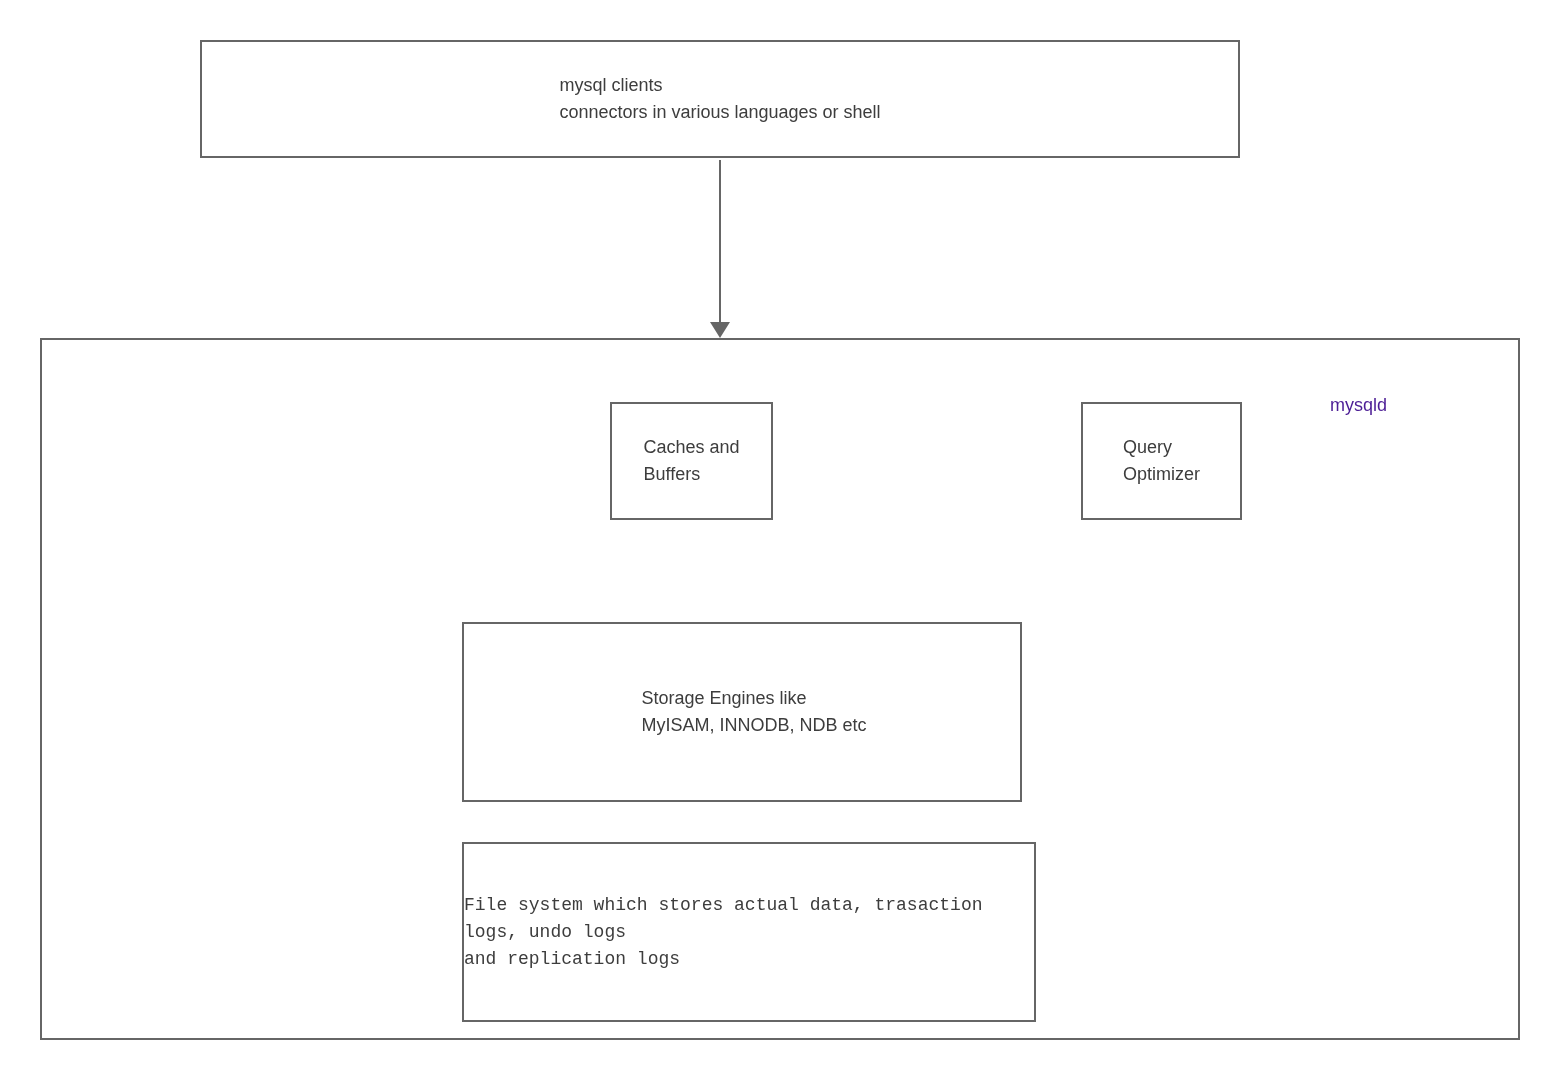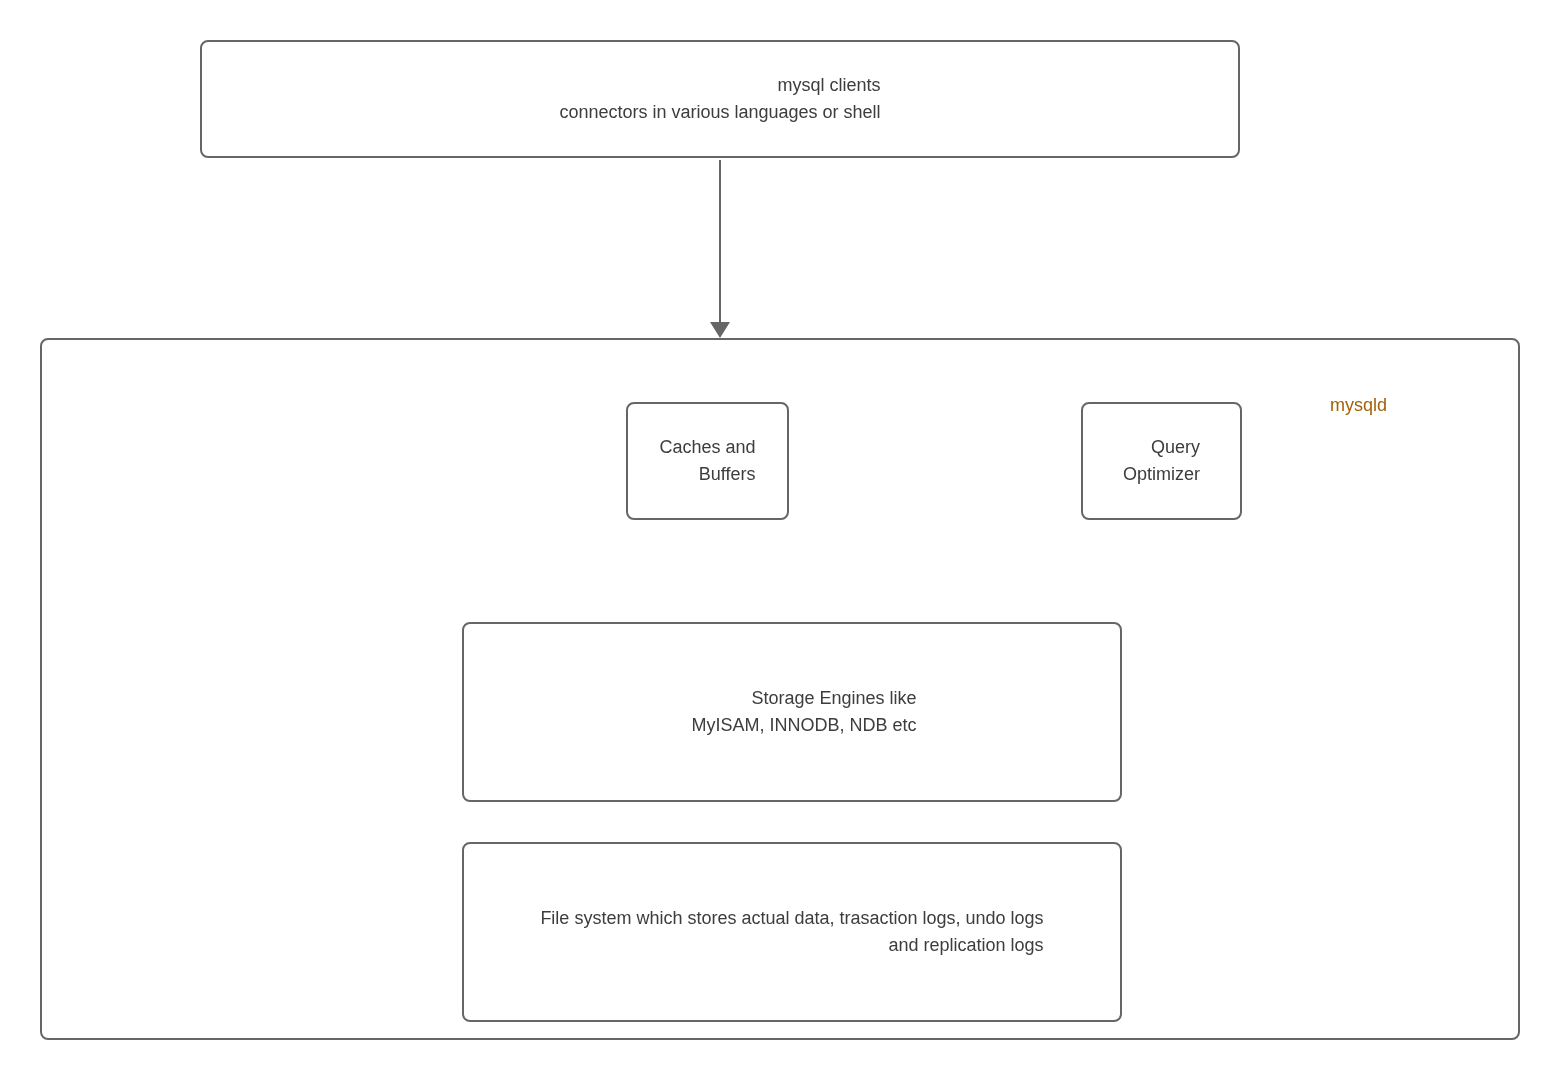--- a/index.html
+++ b/index.html
@@ -12,64 +12,64 @@
     position: relative;
     width: 1560px;
     height: 1080px;
     background: #ffffff;
     overflow: hidden;
   }
   .node {
     position: absolute;
     box-sizing: border-box;
     border: 2px solid #666666;
-    border-radius: 8px;
+    border-radius: 0;
     background: #ffffff;
     display: flex;
     align-items: center;
     justify-content: center;
-    text-align: right;
+    text-align: left;
     color: #3d3d3d;
     font-size: 18px;
     line-height: 1.5;
     white-space: pre-line;
   }
   .client-box {
     left: 200px; top: 40px;
     width: 1040px; height: 118px;
   }
   .server-container {
     left: 40px; top: 338px;
     width: 1480px; height: 702px;
     align-items: flex-start;
     justify-content: flex-start;
   }
   .server-label {
     position: absolute;
     left: 1288px; top: 52px;
-    color: #a16207;
+    color: #4c1d95;
     font-size: 18px;
     white-space: nowrap;
   }
   .component {
     top: 62px;
     height: 118px;
   }
   .comp-nosql   { left: 80px;   width: 160px; }
   .comp-sql     { left: 338px;  width: 163px; }
-  .comp-caches  { left: 568px;  width: 163px; margin-left: 16px; }
+  .comp-caches  { left: 568px;  width: 163px; }
   .comp-parser  { left: 805px;  width: 160px; }
   .comp-query   { left: 1039px; width: 161px; }
   .storage-box {
     left: 420px; top: 282px;
-    width: 660px; height: 180px; padding-left: 24px;
+    width: 560px; height: 180px; padding-left: 24px;
   }
   .filesystem-box {
     left: 420px; top: 502px;
-    width: 660px; height: 180px;
+    width: 574px; height: 180px; font-family: Liberation Mono, monospace;
   }
   .arrow {
     position: absolute;
     left: 719px; top: 160px;
     width: 2px; height: 164px;
     background: #666666;
   }
   .arrow-head {
     position: absolute;
     left: 710px; top: 322px;

